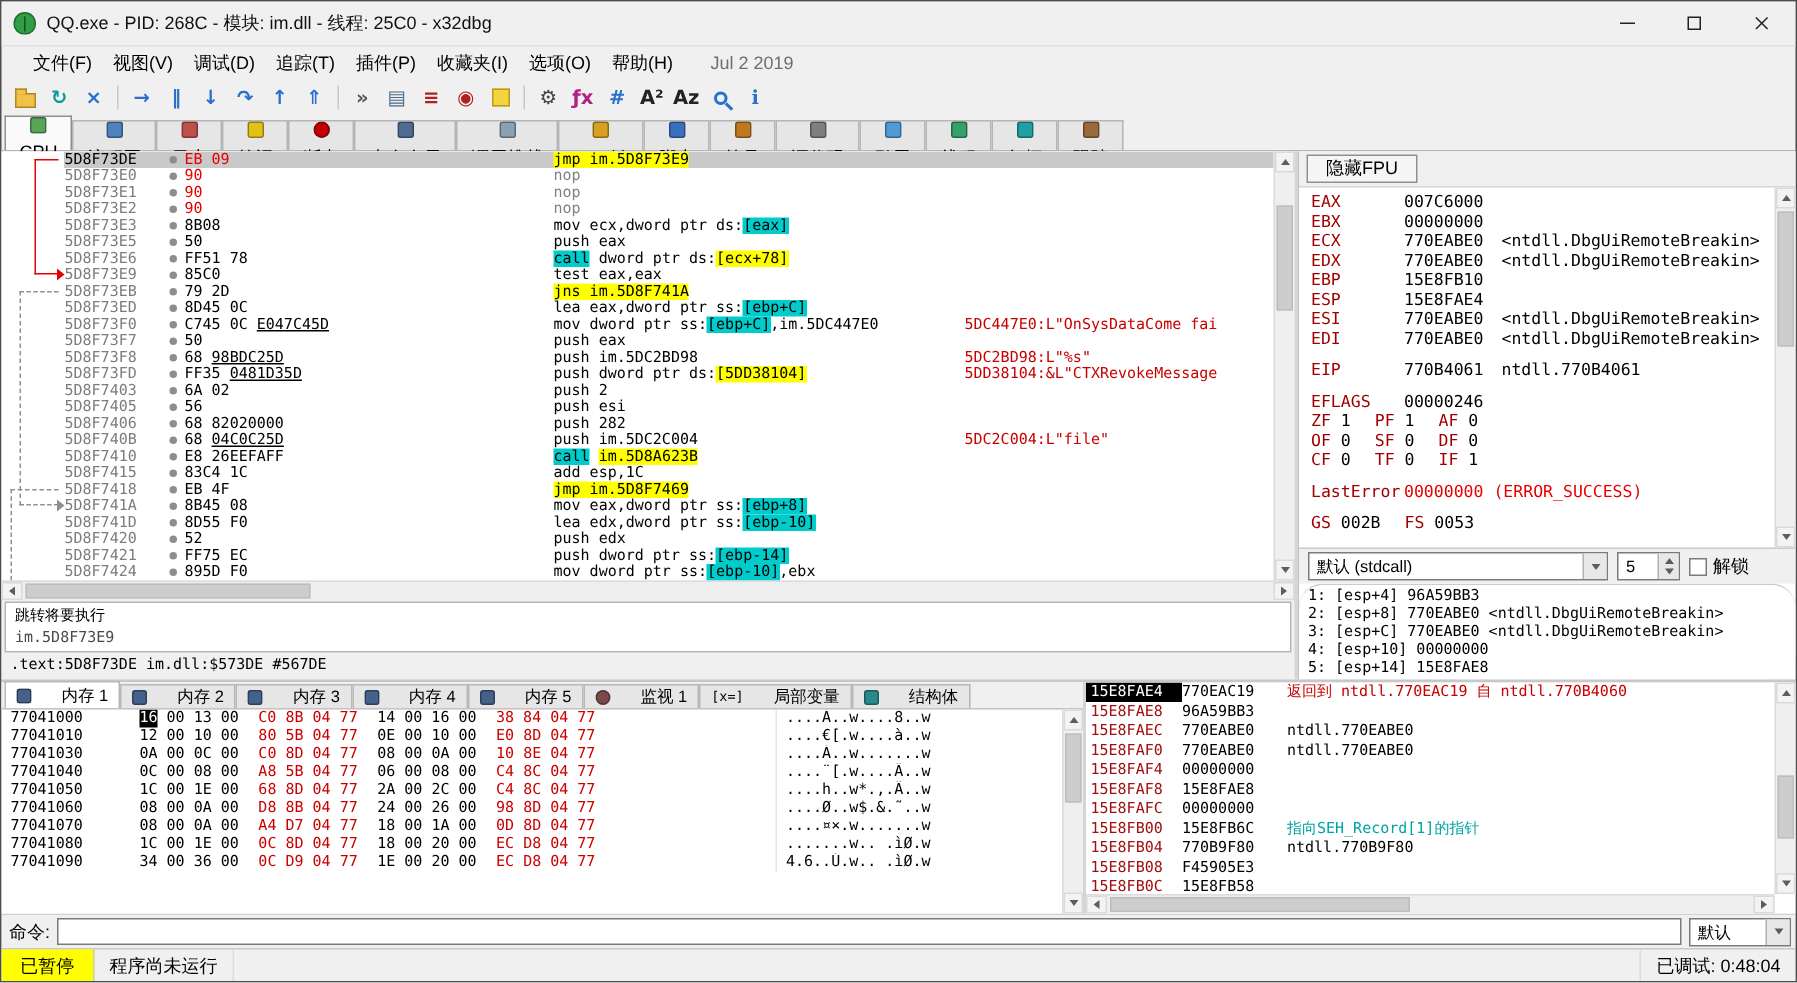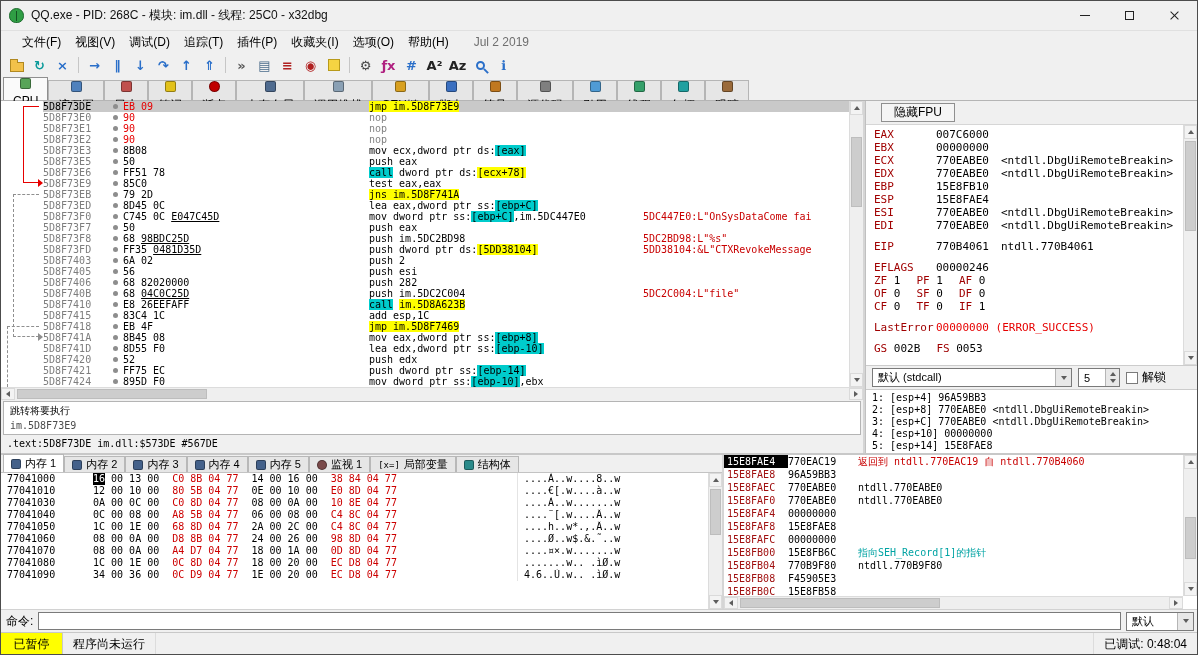--- a/index.html
+++ b/index.html
@@ -97,21 +97,21 @@
   .sb-thumb { position: absolute; background: #cdcdcd; border: 1px solid #bdbdbd; }
   .tri { width: 0; height: 0; display: inline-block; }
   .tri-up    { border-left: 3px solid transparent; border-right: 3px solid transparent; border-bottom: 4px solid #5d5d5d; }
   .tri-down  { border-left: 3px solid transparent; border-right: 3px solid transparent; border-top: 4px solid #5d5d5d; }
   .tri-left  { border-top: 3px solid transparent; border-bottom: 3px solid transparent; border-right: 4px solid #5d5d5d; }
   .tri-right { border-top: 3px solid transparent; border-bottom: 3px solid transparent; border-left: 4px solid #5d5d5d; }
 
   
   .reg-panel { flex: 1; display: flex; flex-direction: column; background: #fff; border-left: 1px solid #c0c0c0; }
   .reg-top { height: 24px; flex: 0 0 24px; background: #f0f0f0; border-bottom: 1px solid #d6d6d6;
-             display: flex; align-items: center; padding-left: 15px; }
+             display: flex; align-items: center; padding-left: 5px; }
   .btn-fpu { height: 19px; padding: 0 12px; font-size: 12px; background: #f5f5f5; border: 1px solid #8f8f8f;
              font-family: "Liberation Sans", sans-serif; }
   .reg-body-wrap { height: 240px; flex: 0 0 240px; display: flex; }
   .reg-body { flex: 1; padding: 3px 0 0 8px; font-family: "DejaVu Sans Mono", monospace; font-size: 11px; overflow: hidden; }
   .rline { height: 13px; line-height: 13px; white-space: pre; }
   .rgap { height: 8px; }
   .rname { color: #a00000; display: inline-block; min-width: 62px; }
   .rval { color: #000; }
   .rval.red { color: #e60000; }
   .rcmt { margin-left: 12px; }
@@ -126,30 +126,30 @@
   .conv .combo { width: 200px; }
   .combo-btn { margin-left: auto; width: 16px; height: 100%; background: #e8e8e8; border-left: 1px solid #b5b5b5;
                display: flex; align-items: center; justify-content: center; }
   .spin { width: 42px; height: 19px; background: #fff; border: 1px solid #7a7a7a; display: flex; align-items: center;
           padding-left: 5px; font-size: 11px; }
   .spin-btns { margin-left: auto; width: 14px; height: 100%; background: #e8e8e8; border-left: 1px solid #b5b5b5;
                display: flex; flex-direction: column; align-items: center; justify-content: space-evenly; }
   .chk { display: flex; align-items: center; gap: 4px; font-size: 12px; }
   .chkbox { width: 12px; height: 12px; background: #fff; border: 1px solid #7a7a7a; display: inline-block; }
   .args { flex: 1; background: #fff; border-top: 1px solid #cccccc; padding: 2px 0 0 6px;
-          font-family: "DejaVu Sans Mono", monospace; font-size: 10px; overflow: hidden; }
+          font-family: "DejaVu Sans Mono", monospace; font-size: 10px; overflow: hidden; border-radius: 16px; }
   .argrow { height: 12px; line-height: 12px; white-space: pre; }
 
   
   .bottom { height: 156px; flex: 0 0 156px; display: flex; border-top: 2px solid #c8c8c8; background: #f0f0f0; }
   .dump-panel { width: 721px; flex: 0 0 721px; display: flex; flex-direction: column; background: #fff; position: relative; }
   .hsplit2 { width: 2px; background: #d5d5d5; }
   .dump-tabs { height: 18px; flex: 0 0 18px; background: #f0f0f0; display: flex; align-items: flex-end;
                padding-left: 2px; border-bottom: 1px solid #c3c3c3; }
-  .dtab { height: 16px; display: flex; align-items: center; gap: 4px; padding: 0 7px; font-size: 11px;
+  .dtab { height: 16px; display: flex; align-items: center; gap: 20px; padding: 0 7px; font-size: 11px;
           background: #e6e6e6; border: 1px solid #b8b8b8; border-bottom: none; }
   .dtab.active { height: 18px; background: #fff; }
   .dticon { width: 10px; height: 10px; border-radius: 2px; border: 1px solid rgba(0,0,0,.35); display: inline-block; }
   .ic-chip { background: #44618a; }
   .ic-watch { background: #7a4a4a; border-radius: 50%; }
   .ic-struct { background: #2a8a8a; }
   .dticon-text { font-family: "DejaVu Sans Mono", monospace; font-size: 9px; }
   .dump-head { height: 14px; flex: 0 0 14px; background: #f0f0f0; border-bottom: 1px solid #d2d2d2;
                display: flex; font-family: "DejaVu Sans Mono", monospace; font-size: 10px; line-height: 13px; }
   .mh-addr { width: 92px; flex: 0 0 92px; padding-left: 6px; }

